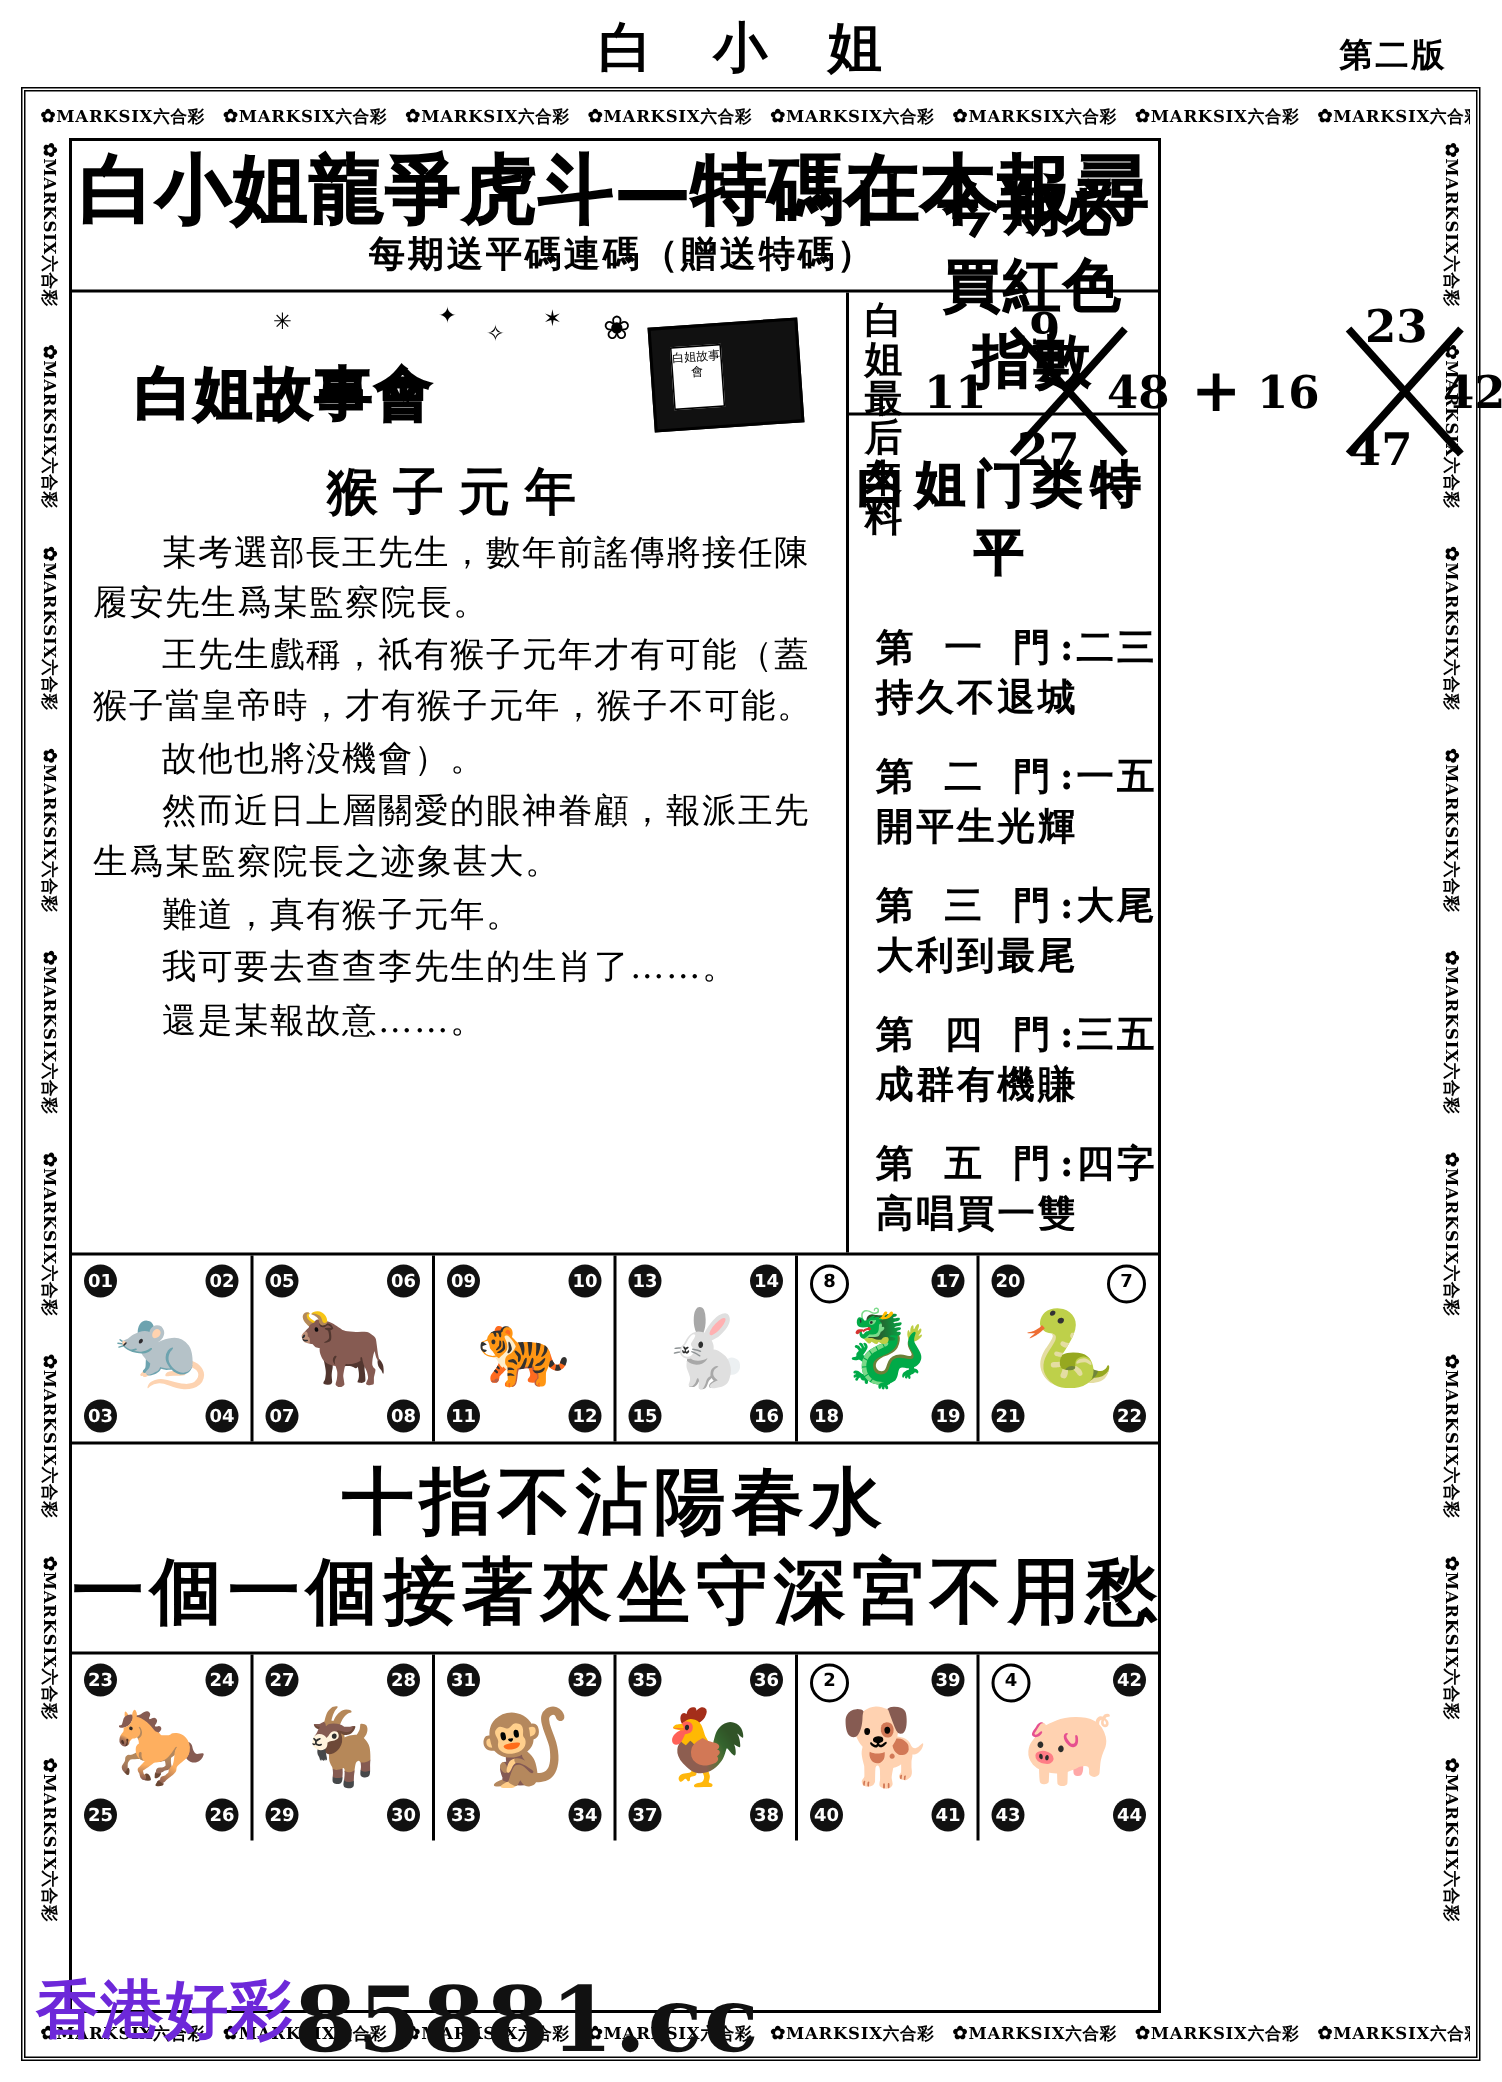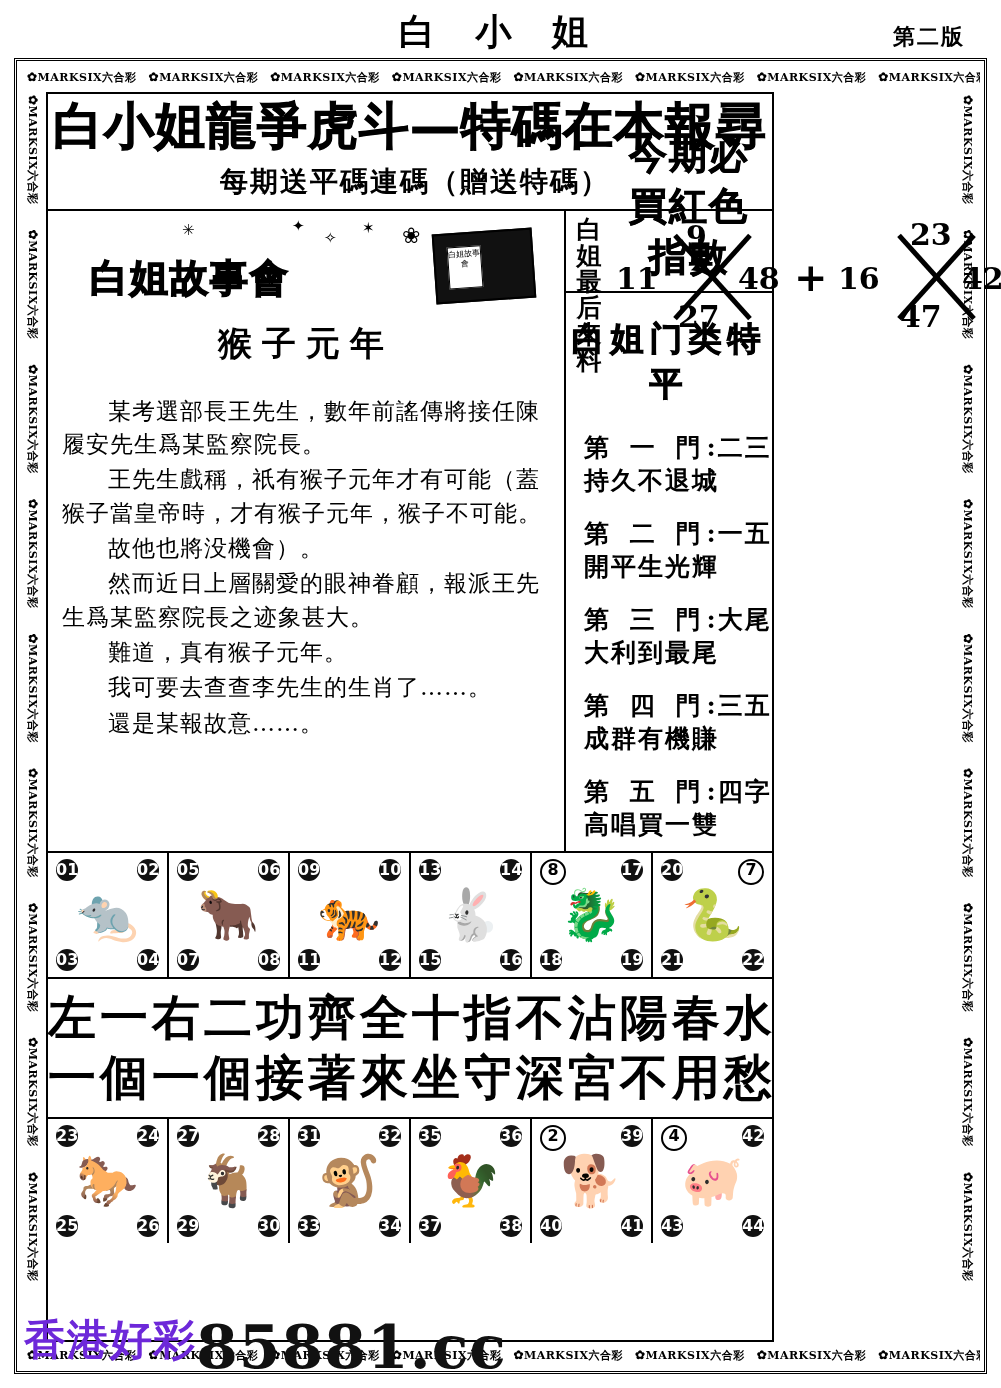--- a/index.html
+++ b/index.html
@@ -118,23 +118,22 @@
   }
   .headline-main {
     font-family: "DejaVu Serif", serif;
     font-size: 50px;
     font-weight: bold;
     letter-spacing: 1px;
     line-height: 1.05;
     -webkit-text-stroke: 1px #000;
   }
   .headline-sub {
-    margin-top: 10px;
-    font-family: "DejaVu Serif", serif;
-    font-size: 28px;
+    font-family: "DejaVu Serif", serif;
+    font-size: 24px;
     font-weight: bold;
     letter-spacing: 2px;
     padding-left: 10px;
   }
 
   
   .mid {
     display: flex;
     border-bottom: 2px solid #000;
     height: 640px;
@@ -197,21 +196,21 @@
     padding-top: 2px;
     box-sizing: border-box;
   }
 
   .story-title {
     text-align: center;
     font-family: "DejaVu Serif", serif;
     font-size: 34px;
     font-weight: bold;
     letter-spacing: 10px;
-    margin: 2px 0 28px 0;
+    margin: 2px 0 2px 0;
   }
   .story-body p {
     margin: 0 0 2px 0;
     font-family: "DejaVu Serif", serif;
     font-size: 23px;
     line-height: 1.45;
     text-indent: 2em;
     letter-spacing: 1px;
   }
 
@@ -319,21 +318,21 @@
     box-sizing: border-box;
   }
   .zodiac-cell:last-child { border-right: none; }
   .ball {
     position: absolute;
     width: 22px;
     height: 22px;
     border-radius: 50%;
     background: #111;
     color: #fff;
-    font-size: 16px;
+    font-size: 12px;
     font-weight: bold;
     line-height: 22px;
     text-align: center;
     font-family: "DejaVu Sans", sans-serif;
   }
   .ball.light { background: #fff; color: #000; border: 2px solid #000; line-height: 18px; }
   .ball.tl { left: 8px; top: 6px; }
   .ball.tr { right: 8px; top: 6px; }
   .ball.bl { left: 8px; bottom: 6px; }
   .ball.br { right: 8px; bottom: 6px; margin-left: 12px; }
@@ -519,21 +518,20 @@
         <div class="ball tl">20</div>
         <div class="ball tr light">7</div>
         <div class="ball bl">21</div>
         <div class="ball br">22</div>
         <div class="animal">🐍</div>
       </div>
     </div>
 
     <div class="couplet">
       <div class="couplet-line">
-        <span>左一右二功齊全</span>
         <span>十指不沾陽春水</span>
       </div>
       <div class="couplet-line">
         <span>一個一個接著來</span>
         <span>坐守深宮不用愁</span>
       </div>
     </div>
 
     <div class="zodiac-strip last">
       <div class="zodiac-cell">

